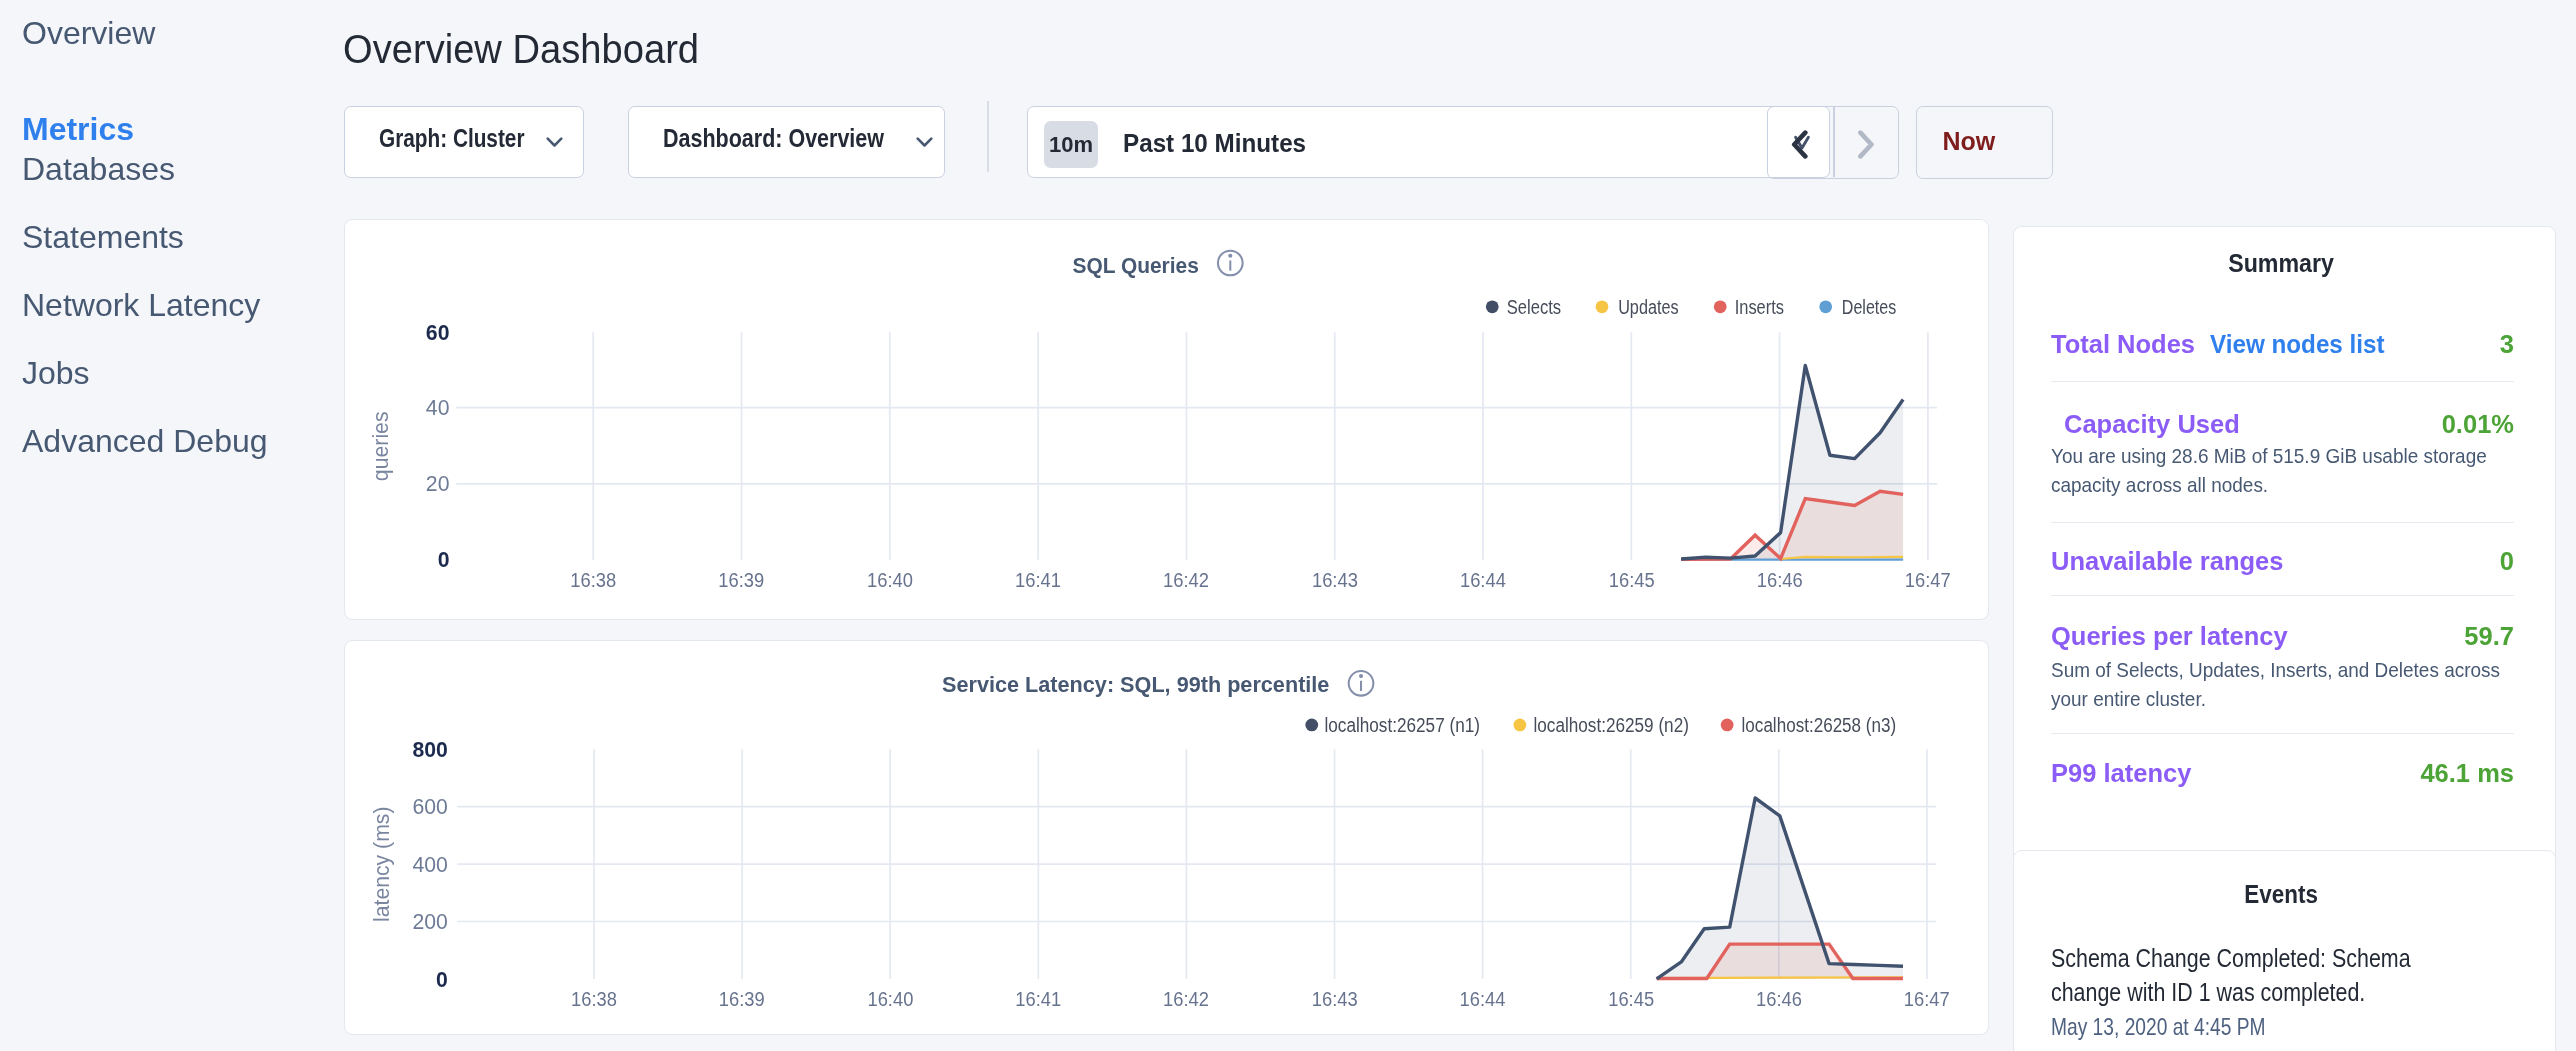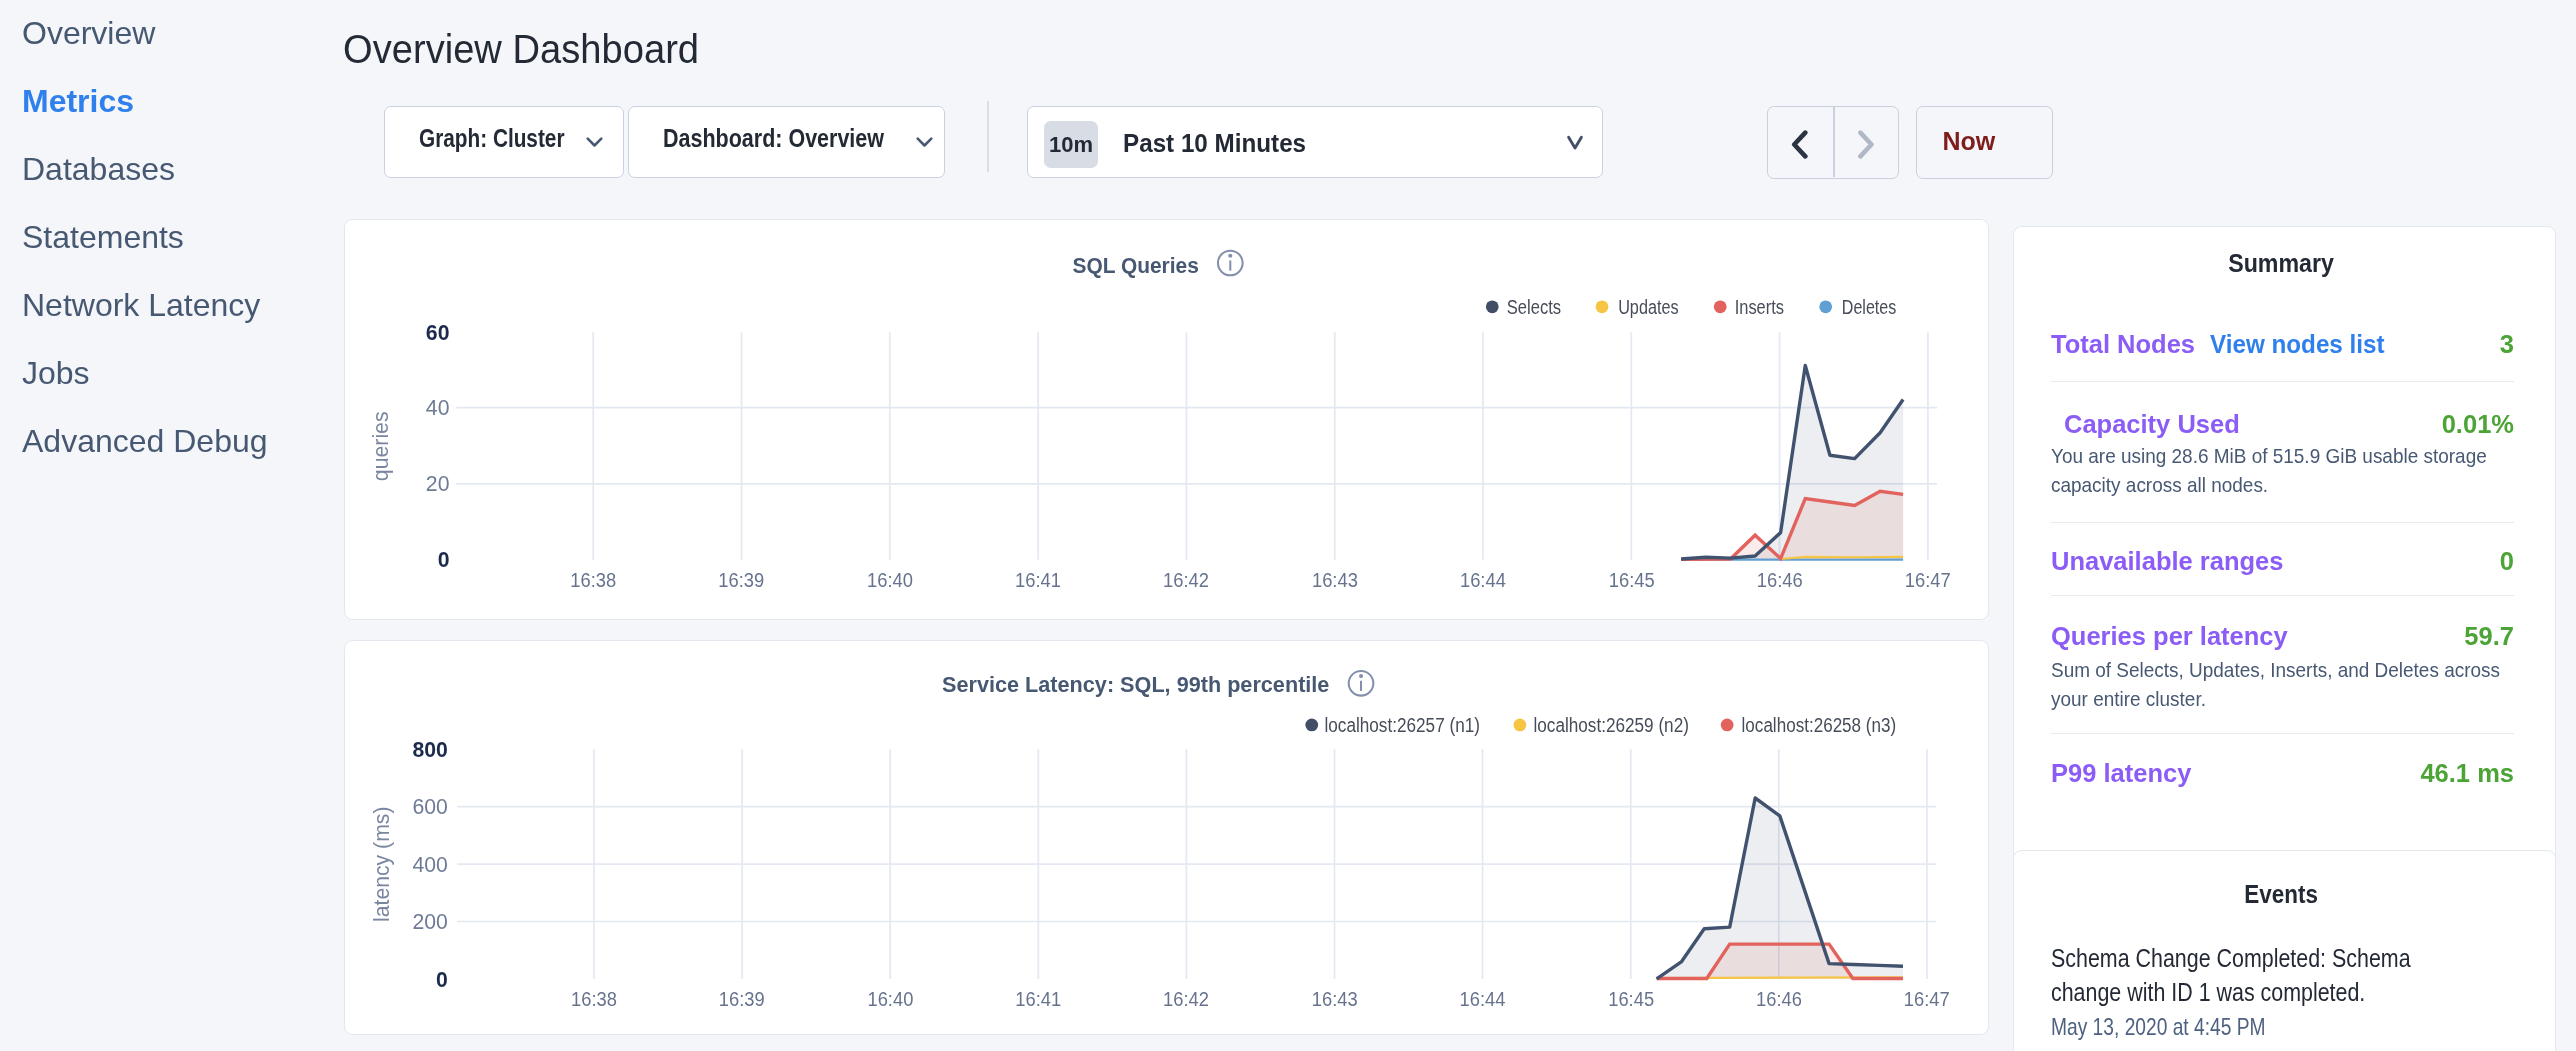--- a/index.html
+++ b/index.html
@@ -1,20 +1,20 @@
 <!DOCTYPE html>
 <html style="font-size:13.6px"><head>
 <meta charset="utf-8">
 <style>
 * { margin:0; padding:0; box-sizing:border-box; }
 html,body { width:2576px; height:1051px; overflow:hidden; }
 body { background:#f4f6f9; font-family:"Liberation Sans", sans-serif; position:relative; }
 .abs { position:absolute; }
 .navitem { position:absolute; left:22px; font-size:32px; line-height:29px; color:#475872; }
-.navitem.active { color:#2f80ed; font-weight:bold; }
+.navitem.active { color:#2f80ed; font-weight:bold;margin-top:28px; }
 .title { position:absolute; left:343px; top:29px; font-size:41px; line-height:41px; color:#242a35; transform:scaleX(0.93); transform-origin:left top; white-space:nowrap; }
 .btn { position:absolute; top:106px; height:72px; background:#fff; border:1.7px solid #c9d1e0; border-radius:6.8px; }
 .btn-ghost { background:transparent; }
 .btntext { position:absolute; font-size:25.5px; font-weight:bold; color:#242a35; line-height:25.5px; transform-origin:left center; white-space:nowrap; }
 .chev { position:absolute; width:17px; height:10.2px; }
 .card { position:absolute; background:#fff; border:1.7px solid #e3e7ee; border-radius:8.5px; }
 .srow-label { position:absolute; left:37px; font-size:25.5px; font-weight:bold; color:#8b5cf6; letter-spacing:0px; line-height:25.5px; white-space:nowrap; }
 .srow-value { position:absolute; right:41px; font-size:25.5px; font-weight:bold; color:#4ca336; line-height:25.5px; white-space:nowrap; }
 .spara { position:absolute; left:37px; font-size:20.4px; color:#475872; line-height:29px; white-space:nowrap; transform:scaleX(0.93); transform-origin:left top; }
 .sdivider { position:absolute; left:37px; right:41px; height:0; border-top:1.7px solid #e7eaf0; }
@@ -25,34 +25,34 @@
 <div class="navitem" style="top:18.7px;">Overview</div>
 <div class="navitem active" style="top:87px;">Metrics</div>
 <div class="navitem" style="top:155px;">Databases</div>
 <div class="navitem" style="top:223px;">Statements</div>
 <div class="navitem" style="top:291px;">Network Latency</div>
 <div class="navitem" style="top:359px;">Jobs</div>
 <div class="navitem" style="top:427px;">Advanced Debug</div>
 
 <div class="title">Overview Dashboard</div>
 
-<div class="btn" style="left:344px; width:240px;margin-left:40px;">
+<div class="btn" style="left:344px; width:240px;">
   <div class="btntext" id="t1" style="left:34px; top:18.7px; transform:scaleX(0.815);">Graph: Cluster</div>
   <svg class="chev" style="right:20.4px; top:30px;" viewBox="0 0 20 12">
       <path d="M2 2 L10 10 L18 2" fill="none" stroke="#475872" stroke-width="3" stroke-linecap="round" stroke-linejoin="round"></path>
     </svg>
 </div>
 <div class="btn" style="left:628px; width:317px;">
   <div class="btntext" id="t2" style="left:34px; top:18.7px; transform:scaleX(0.843);">Dashboard: Overview</div>
   <svg class="chev" style="right:11px; top:30px;" viewBox="0 0 20 12">
       <path d="M2 2 L10 10 L18 2" fill="none" stroke="#475872" stroke-width="3" stroke-linecap="round" stroke-linejoin="round"></path>
     </svg>
 </div>
 <div class="abs" style="left:987px; top:101px; width:1.7px; height:71px; background:#d9dde6;"></div>
-<div class="btn" style="left:1027px; width:576px;">
+<div class="btn" style="left:1027px; width:803px;">
   <div class="abs" style="left:16px; top:13.6px; width:54px; height:47px; background:#d8dce5; border-radius:6.8px; text-align:center; font-size:22px; font-weight:bold; color:#242a35; line-height:48px;">10m</div>
   <div class="btntext" id="t3" style="left:95px; top:24px; transform:scaleX(0.95);">Past 10 Minutes</div>
   <svg class="abs" style="right:18px; top:26px; width:18px; height:19.6px;" viewBox="0 0 21 23">
       <path d="M3 5 L10.5 17.5 L18 5" fill="none" stroke="#44506a" stroke-width="3.4" stroke-linecap="round" stroke-linejoin="round"></path>
     </svg>
 </div>
 <div class="btn btn-ghost" style="left:1767px; top:106px; width:132px; height:73px;">
   <svg class="abs" style="left:22px; top:23px; width:18.7px; height:29px;" viewBox="0 0 22 34">
       <path d="M18 3 L5 17 L18 31" fill="none" stroke="#2c3444" stroke-width="5.5" stroke-linecap="round" stroke-linejoin="round"></path>
     </svg>

